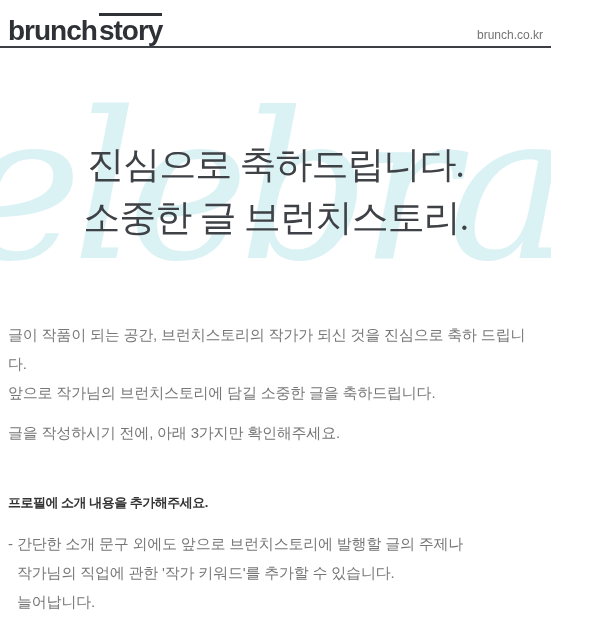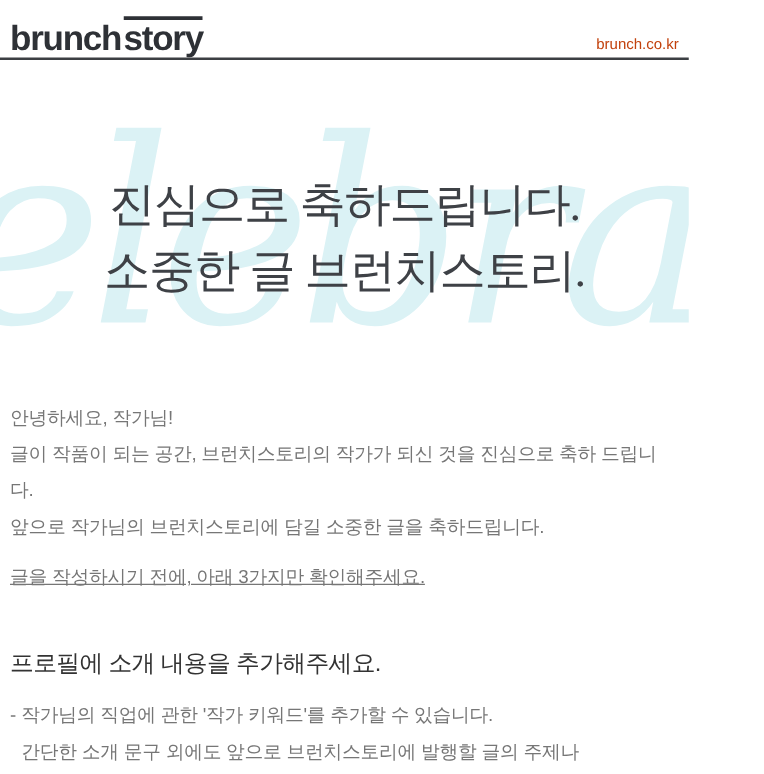--- a/index.html
+++ b/index.html
@@ -36,21 +36,21 @@
   }
   .logo .story {
     display: inline-block;
     border-top: 3px solid #2e3136;
     padding-top: 1px;
     margin-left: 2px;
   }
   .domain {
     font-size: 12px;
     line-height: 16px;
-    color: #c2410c;
+    color: #737373;
     padding-bottom: 1px;
     cursor: pointer;
   }
 
   
   .hero {
     position: relative;
     height: 272px;
     overflow: hidden;
   }
@@ -75,28 +75,28 @@
 
   
   .intro {
     padding: 0 8px;
     font-size: 15px;
     line-height: 29px;
     color: #767676;
     letter-spacing: -0.2px;
   }
   .intro p { margin: 0; }
-  .intro p.spaced { margin-top: 11px; text-decoration: underline; }
+  .intro p.spaced { margin-top: 11px; }
 
   
   .profile-heading {
     margin: 46px 8px 16px 8px;
-    font-size: 19px;
+    font-size: 13px;
     line-height: 20px;
-    font-weight: 400;
+    font-weight: 700;
     color: #333333;
     letter-spacing: -0.5px;
   }
   .bullet {
     display: flex;
     margin: 10px 8px 0 8px;
     font-size: 15px;
     line-height: 29px;
     color: #767676;
     letter-spacing: -0.2px;
@@ -123,29 +123,28 @@
     <svg class="watermark" width="611" height="252" viewBox="0 0 611 252" aria-hidden="true">
       <text x="300" y="200" text-anchor="middle" font-family="DejaVu Serif, Liberation Serif, serif" font-style="italic" font-size="205" letter-spacing="-10" fill="#dbf2f5">celebrate</text>
     </svg>
     <h1>
       <span>진심으로 축하드립니다.</span><br>
       <span>소중한 글 브런치스토리.</span>
     </h1>
   </div>
 
   <div class="intro">
-    <p>안녕하세요, 작가님!</p>
     <p>글이 작품이 되는 공간, 브런치스토리의 작가가 되신 것을 진심으로 축하 드립니다.</p>
     <p>앞으로 작가님의 브런치스토리에 담길 소중한 글을 축하드립니다.</p>
     <p class="spaced">글을 작성하시기 전에, 아래 3가지만 확인해주세요.</p>
   </div>
 
   <div class="profile-heading">프로필에 소개 내용을 추가해주세요.</div>
   <div class="bullet">
     <span class="dash">-</span>
     <div class="lines">
+      <div>간단한 소개 문구 외에도 앞으로 브런치스토리에 발행할 글의 주제나</div>
       <div>작가님의 직업에 관한 '작가 키워드'를 추가할 수 있습니다.</div>
-      <div>간단한 소개 문구 외에도 앞으로 브런치스토리에 발행할 글의 주제나</div>
       <div>늘어납니다.</div>
     </div>
   </div>
 
 </div>
 
 </body></html>

